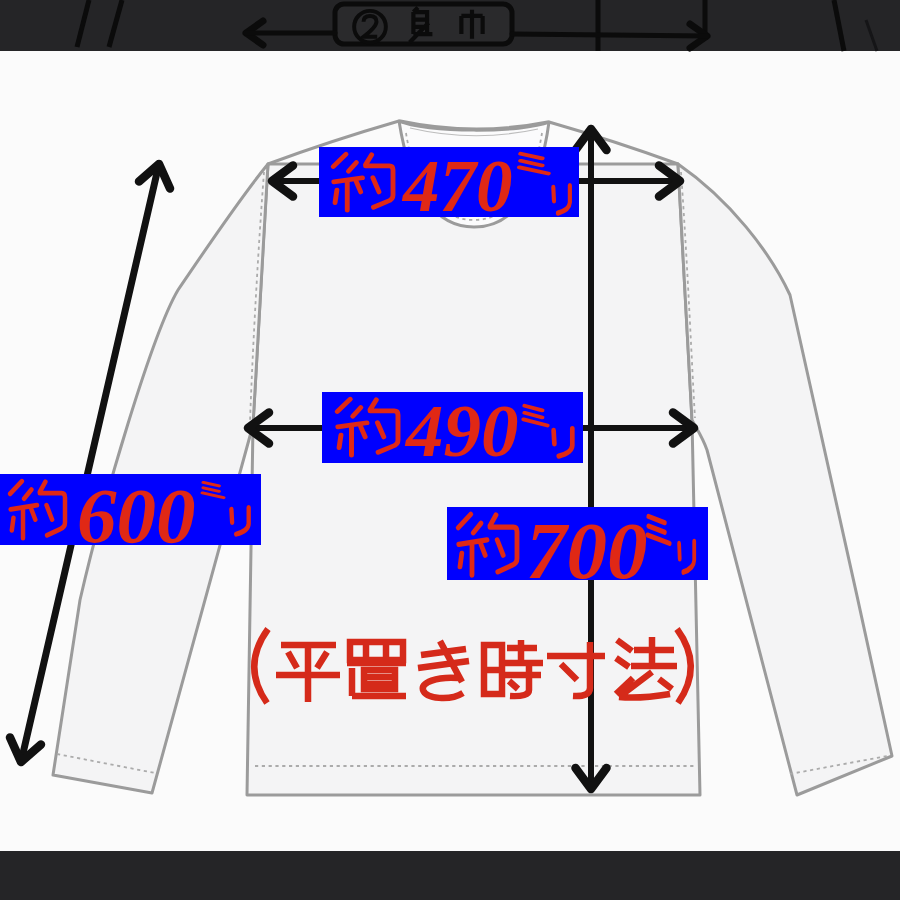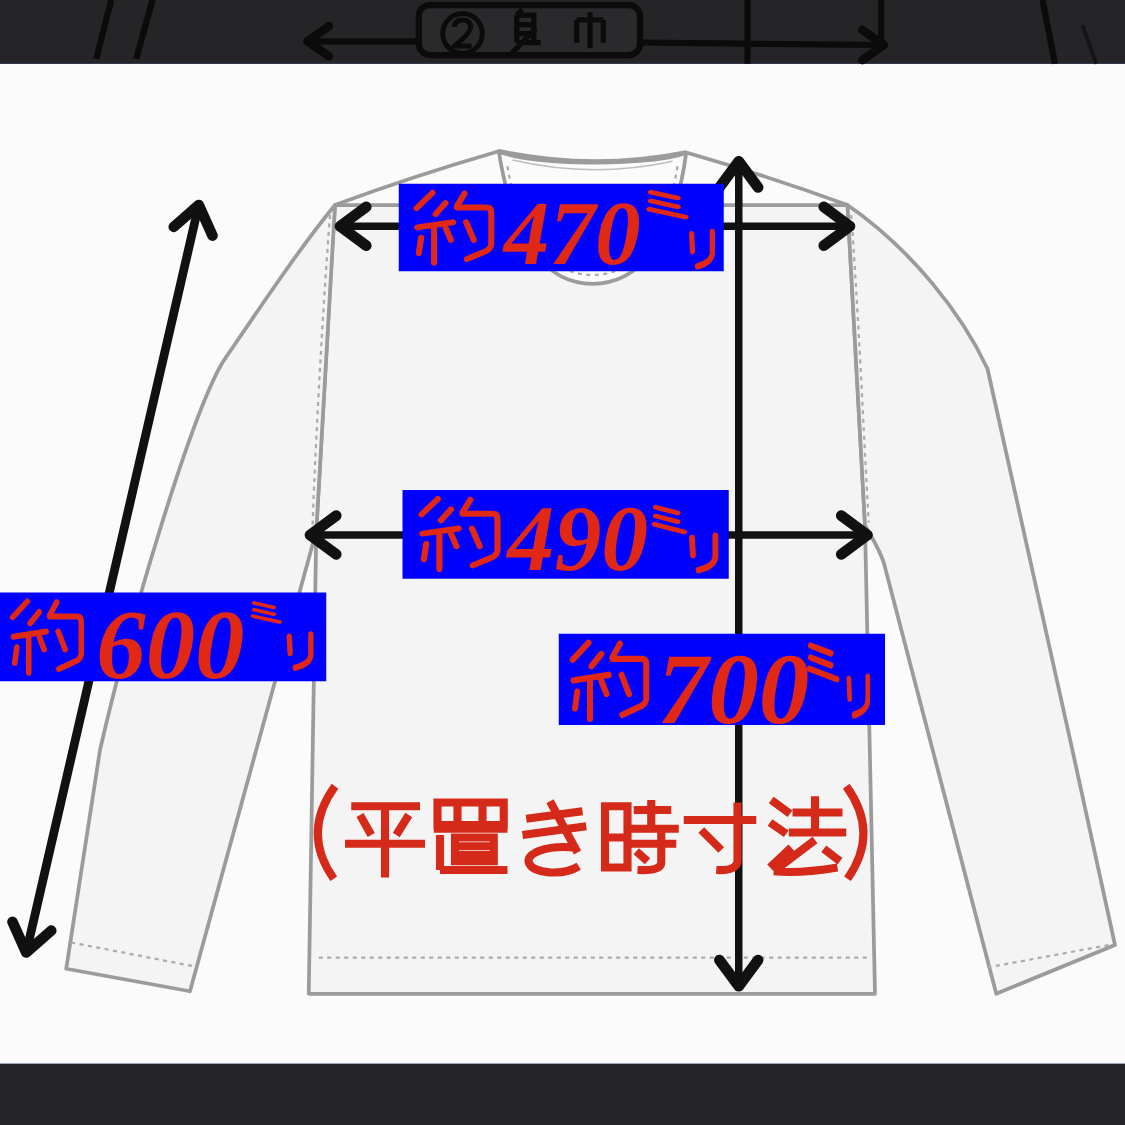--- a/index.html
+++ b/index.html
@@ -1,16 +1,16 @@
 <!DOCTYPE html>
 <html><head>
 <meta charset="utf-8">
 <style>
   html,body{margin:0;padding:0;background:#fff;}
-  #page{position:relative;width:900px;height:900px;overflow:hidden;background:#1d4ed8;
+  #page{position:relative;width:900px;height:900px;overflow:hidden;background:#5eead4;
         font-family:"Liberation Sans", sans-serif;}
   svg{position:absolute;left:0;top:0;}
 </style>
 </head>
 <body>
 <div id="page">
 <svg width="900" height="900" viewBox="0 0 900 900">
   <defs>
 
     <g id="g-yaku" fill="none" stroke-linecap="round">

